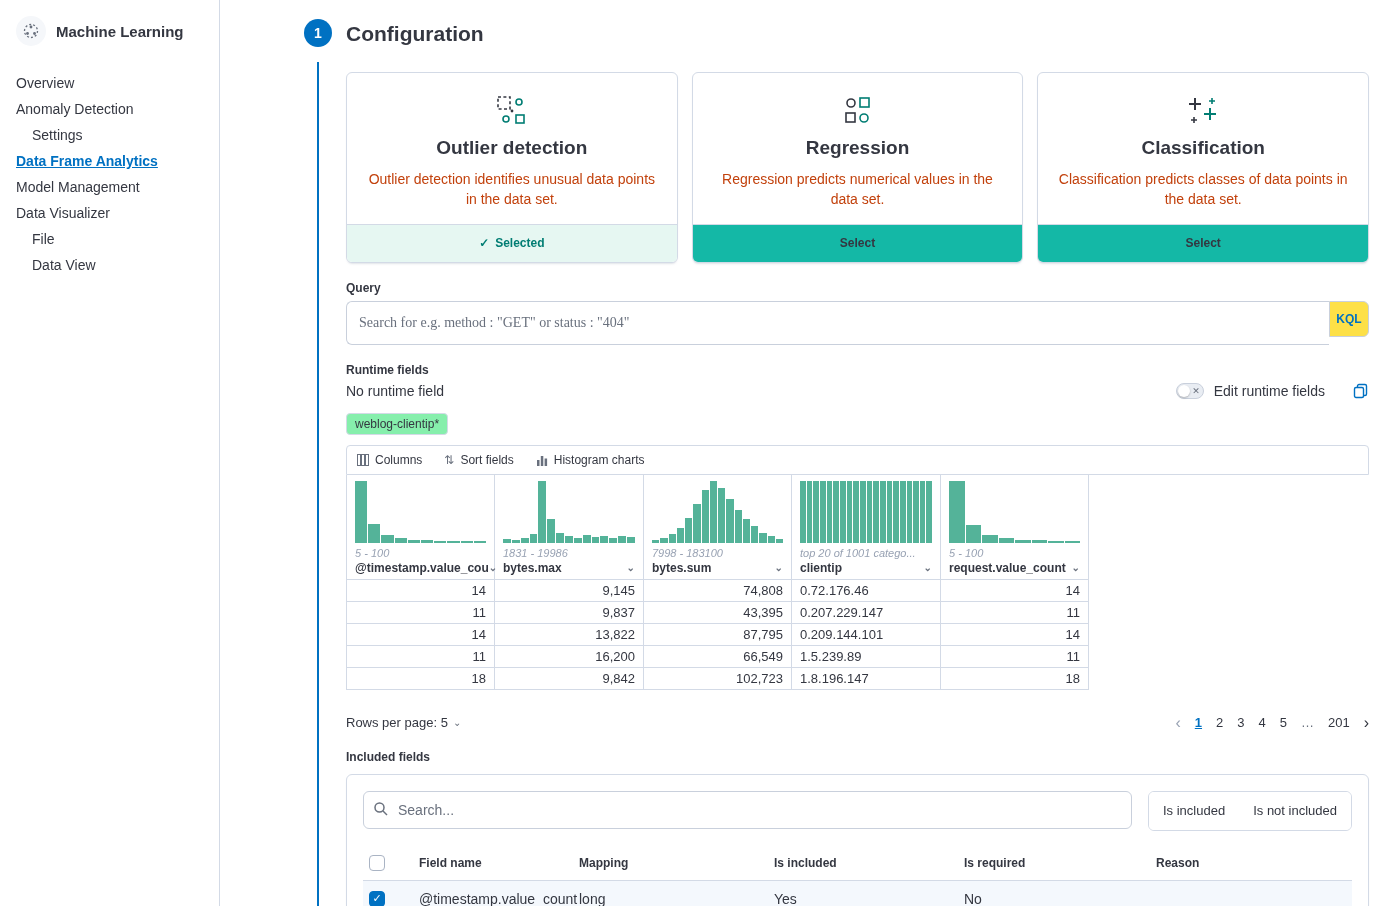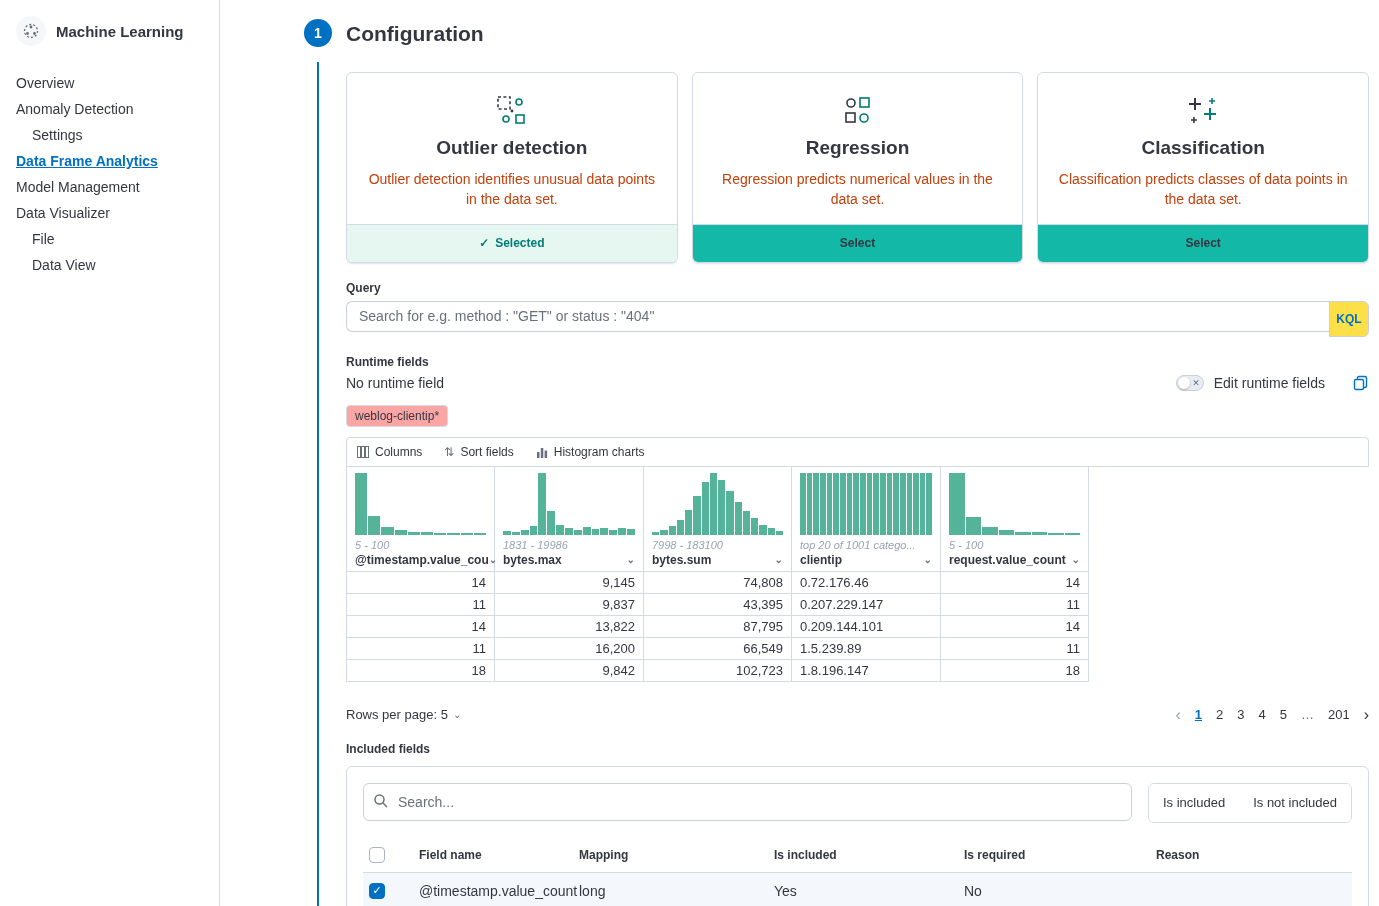--- a/index.html
+++ b/index.html
@@ -32,38 +32,38 @@
   .card-icon { height:40px; display:flex; align-items:center; justify-content:center; margin-bottom:6px; }
   .card-title { font-size:19px; font-weight:700; margin-bottom:10px; }
   .card-desc { font-size:14px; line-height:1.45; color:#c2410c; }
   .card-footer { height:38px; display:flex; align-items:center; justify-content:center;
     font-size:12px; font-weight:700; background:#14b8a6; border-top:1px solid #d3dae6; cursor:pointer; }
   .card.selected .card-footer { background:#e6f7f2; color:#017d73; }
   .check-mark { margin-right:6px; font-size:12px; }
   
   .section-label { font-size:12px; font-weight:700; margin-top:18px; margin-bottom:6px; }
   .query-row { display:flex; }
-  .query-input { flex:1; height:31px; border:1px solid #c9d0dc; border-right:none; border-radius:6px 0 0 6px;
-    padding:14px 12px; font-size:14px; font-family:Liberation Sans, sans-serif; color:#343741; outline:none; }
+  .query-input { flex:1; height:44px; border:1px solid #c9d0dc; border-right:none; border-radius:6px 0 0 6px;
+    padding:14px 12px; font-size:14px; font-family:Liberation Serif, serif; color:#343741; outline:none; }
   .query-input::placeholder { color:#69707d; }
   .kql-btn { width:40px; height:36px; background:#fde047; border:1px solid #c9d0dc; border-radius:0 6px 6px 0;
     display:flex; align-items:center; justify-content:center; font-size:12px; font-weight:700; color:#0071c2; cursor:pointer; }
   
   .runtime-row { display:flex; align-items:center; justify-content:space-between; margin-top:2px; }
   .runtime-empty { font-size:14px; }
   .runtime-right { display:flex; align-items:center; gap:10px; }
   .switch { width:28px; height:16px; border-radius:8px; background:#e9edf3; border:1px solid #c9d0dc;
     position:relative; cursor:pointer; display:inline-block; }
   .switch .knob { position:absolute; left:1px; top:1px; width:12px; height:12px; border-radius:50%;
     background:#fff; box-shadow:0 1px 2px rgba(0,0,0,.25); }
   .switch .x { position:absolute; right:3px; top:0; font-size:9px; line-height:14px; color:#69707d; }
   .edit-runtime-label { font-size:14px; }
   .copy-icon { margin-left:18px; cursor:pointer; display:flex; }
   .index-badge { display:inline-block; border:1px solid #d3dae6; border-radius:4px; padding:3px 8px;
-    font-size:12px; margin-top:14px; background:#fca5a5; }
+    font-size:12px; margin-top:14px; background:#86efac; }
   
   .grid-toolbar { margin-top:10px; border:1px solid #d3dae6; border-radius:4px 4px 0 0; height:30px;
     display:flex; align-items:center; gap:22px; padding:0 10px; }
   .toolbar-btn { display:flex; align-items:center; gap:6px; font-size:12px; color:#343741; cursor:pointer; }
   .toolbar-btn svg, .toolbar-btn .glyph { color:#69707d; }
   .glyph { font-size:12px; }
   
   .datagrid { width:743px; border-left:1px solid #d3dae6; }
   .dg-head { display:flex; }
   .dg-hcell { width:148px; border-right:1px solid #d3dae6; border-bottom:1px solid #d3dae6;

